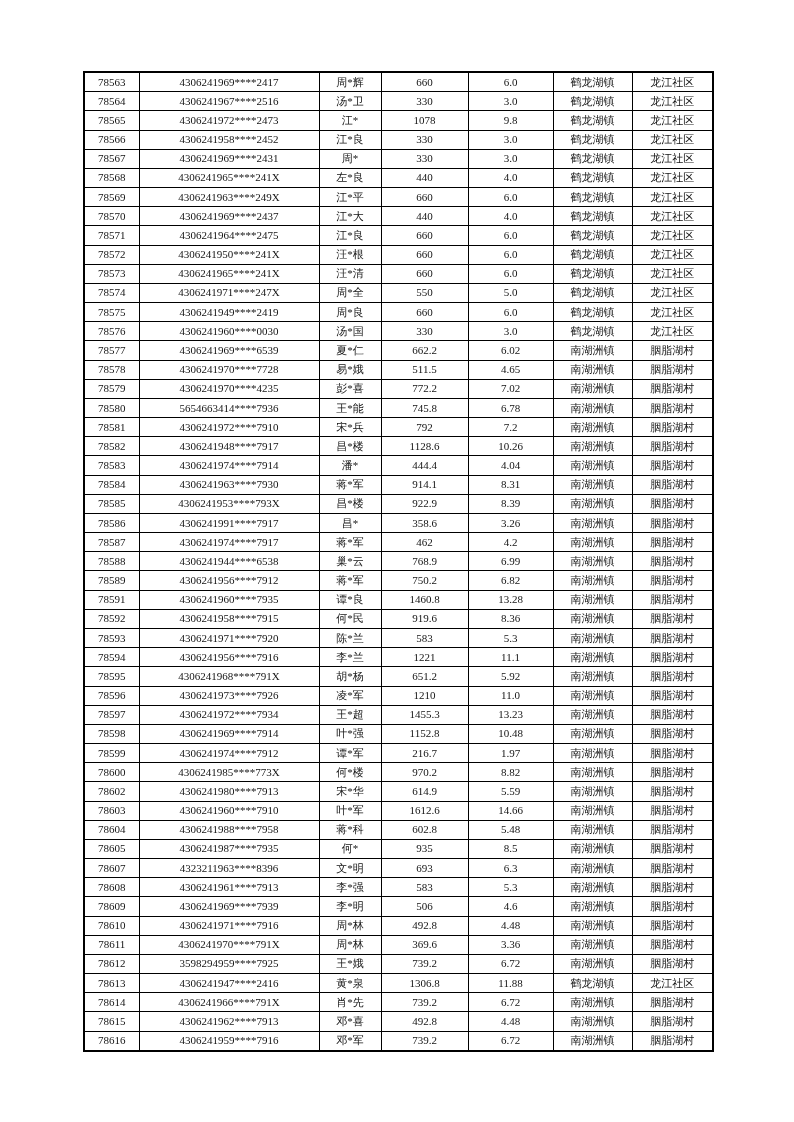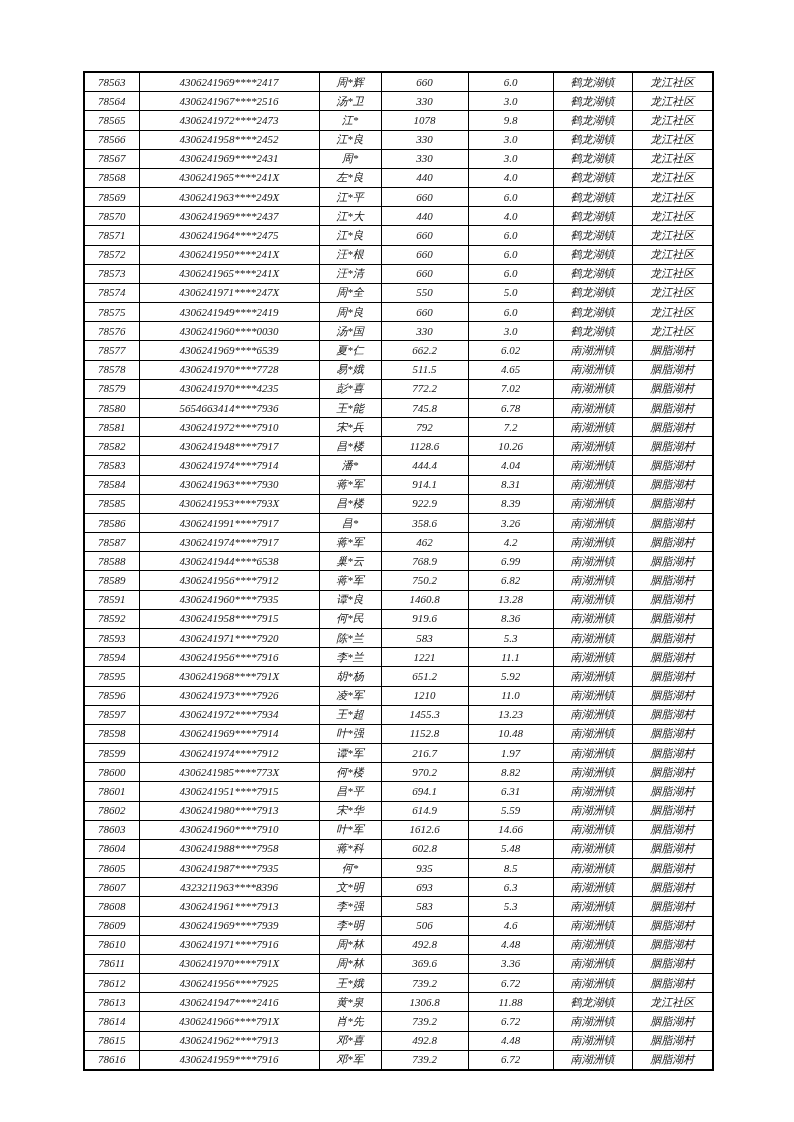--- a/index.html
+++ b/index.html
@@ -19,21 +19,20 @@
     background: #ffffff;
   }
   table.records-table {
     position: absolute;
     left: 83px;
     top: 71px;
     width: 629px;
     border-collapse: collapse;
     table-layout: fixed;
     border: 2px solid #000000;
-    font-style: italic;
   }
   table.records-table td {
     border: 1px solid #000000;
     height: 18.18px;
     padding: 0 2px;
     text-align: center;
     vertical-align: middle;
     font-size: 11px;
     line-height: 1;
     color: #141414;
@@ -390,29 +389,20 @@
         <tr>
           <td>78600</td>
           <td>4306241985****773X</td>
           <td>何*楼</td>
           <td>970.2</td>
           <td>8.82</td>
           <td>南湖洲镇</td>
           <td>胭脂湖村</td>
         </tr>
         <tr>
-          <td>78601</td>
-          <td>4306241951****7915</td>
-          <td>昌*平</td>
-          <td>694.1</td>
-          <td>6.31</td>
-          <td>南湖洲镇</td>
-          <td>胭脂湖村</td>
-        </tr>
-        <tr>
           <td>78602</td>
           <td>4306241980****7913</td>
           <td>宋*华</td>
           <td>614.9</td>
           <td>5.59</td>
           <td>南湖洲镇</td>
           <td>胭脂湖村</td>
         </tr>
         <tr>
           <td>78603</td>
@@ -481,21 +471,21 @@
           <td>78611</td>
           <td>4306241970****791X</td>
           <td>周*林</td>
           <td>369.6</td>
           <td>3.36</td>
           <td>南湖洲镇</td>
           <td>胭脂湖村</td>
         </tr>
         <tr>
           <td>78612</td>
-          <td>4306241956****7925</td>
+          <td>3598294959****7925</td>
           <td>王*娥</td>
           <td>739.2</td>
           <td>6.72</td>
           <td>南湖洲镇</td>
           <td>胭脂湖村</td>
         </tr>
         <tr>
           <td>78613</td>
           <td>4306241947****2416</td>
           <td>黄*泉</td>

